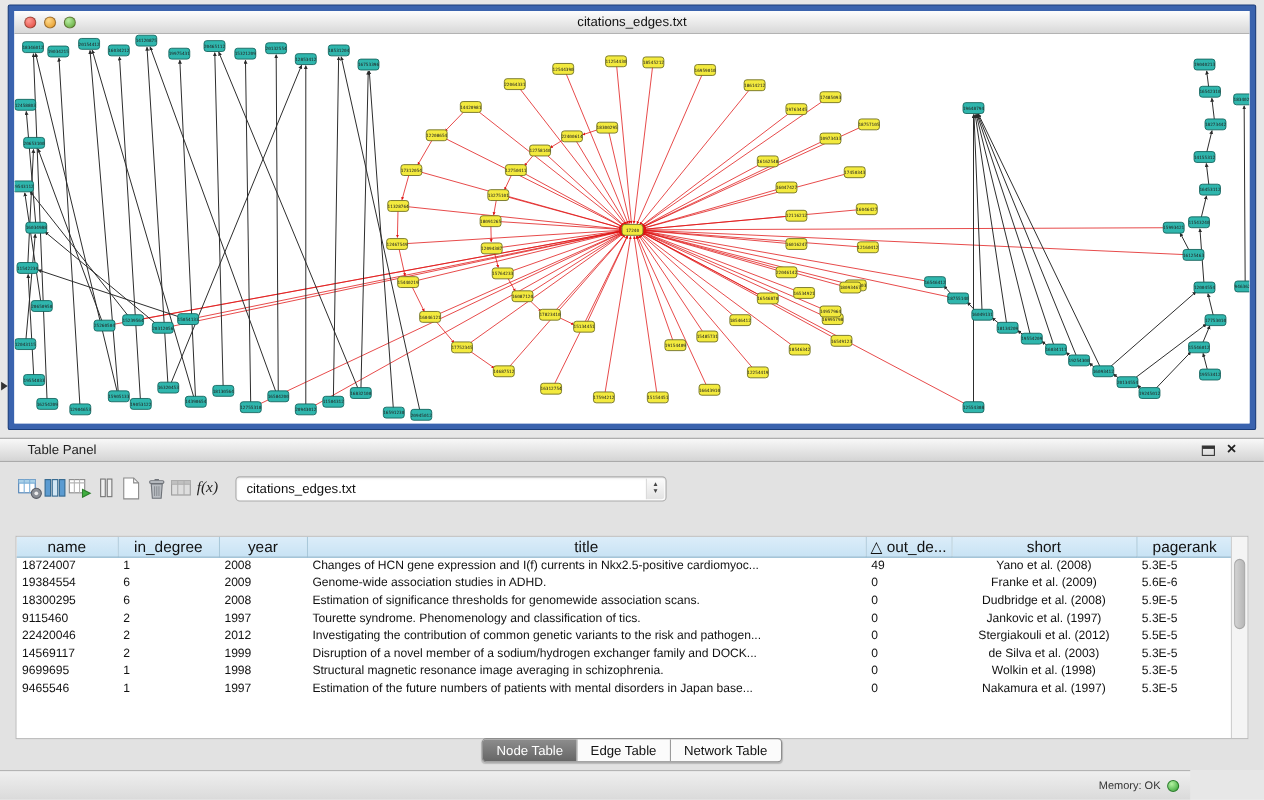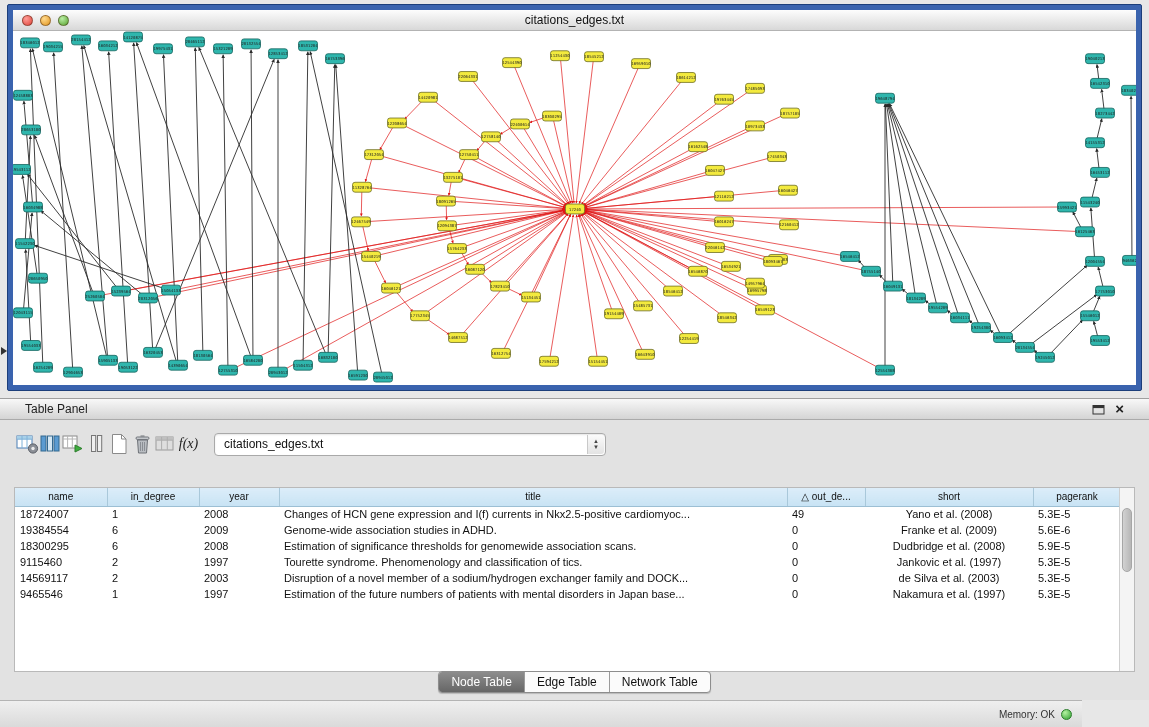--- a/index.html
+++ b/index.html
@@ -39,21 +39,21 @@
     border-radius:4px; position:relative; display:flex; align-items:center; padding-left:9px;
     font-size:12px; color:#111; box-shadow: inset 0 1px 2px rgba(0,0,0,.10); }
   .combo-arrows { position:absolute; right:1px; top:1px; bottom:1px; width:17px; border-left:1px solid #c9c9c9;
     display:flex; flex-direction:column; align-items:center; justify-content:center; color:#444;
     font-size:6px; line-height:6px; background:linear-gradient(#fbfbfb,#e3e3e3); border-radius:0 3px 3px 0; }
 
   .table-wrap { position:absolute; left:14px; right:14px; top:88px; bottom:28px;
     background:#fff; border:1px solid #b9b9b9; overflow:hidden; }
   table.data { border-collapse:collapse; table-layout:fixed; width:1106px; }
   table.data th { height:18px; background:linear-gradient(#dcedf9,#c8e3f4); border-right:1px solid #a9c8da;
-    border-bottom:1px solid #9cbfd4; font-size:10px; font-weight:normal; color:#111; text-align:center;
+    border-bottom:1px solid #9cbfd4; font-size:14px; font-weight:normal; color:#111; text-align:center;
     overflow:hidden; white-space:nowrap; }
   table.data td { height:16px; font-size:11px; color:#111; padding:0 5px; white-space:nowrap;
     overflow:hidden; text-overflow:ellipsis; }
   td.c5 { text-align:center; }
   .vscroll { position:absolute; top:0; right:0; bottom:0; width:15px; background:#f4f4f4;
     border-left:1px solid #cfcfcf; }
   .vthumb { position:absolute; left:2px; right:2px; top:20px; height:64px; border-radius:6px;
     background:linear-gradient(90deg,#d2d2d2,#b7b7b7); border:1px solid #a6a6a6; }
 
   .tabs { position:absolute; left:0; right:0; bottom:7px; display:flex; justify-content:center; }
@@ -850,26 +850,44 @@
             <tr>
               <td class="c0">9115460</td>
               <td class="c1">2</td>
               <td class="c2">1997</td>
               <td class="c3">Tourette syndrome. Phenomenology and classification of tics.</td>
               <td class="c4">0</td>
               <td class="c5">Jankovic et al. (1997)</td>
               <td class="c6">5.3E-5</td>
             </tr>
             <tr>
+              <td class="c0">22420046</td>
+              <td class="c1">2</td>
+              <td class="c2">2012</td>
+              <td class="c3">Investigating the contribution of common genetic variants to the risk and pathogen...</td>
+              <td class="c4">0</td>
+              <td class="c5">Stergiakouli et al. (2012)</td>
+              <td class="c6">5.5E-5</td>
+            </tr>
+            <tr>
               <td class="c0">14569117</td>
               <td class="c1">2</td>
-              <td class="c2">2003</td>
+              <td class="c2">1999</td>
               <td class="c3">Disruption of a novel member of a sodium/hydrogen exchanger family and DOCK...</td>
               <td class="c4">0</td>
               <td class="c5">de Silva et al. (2003)</td>
+              <td class="c6">5.3E-5</td>
+            </tr>
+            <tr>
+              <td class="c0">9699695</td>
+              <td class="c1">1</td>
+              <td class="c2">1998</td>
+              <td class="c3">Structural magnetic resonance image averaging in schizophrenia.</td>
+              <td class="c4">0</td>
+              <td class="c5">Wolkin et al. (1998)</td>
               <td class="c6">5.3E-5</td>
             </tr>
             <tr>
               <td class="c0">9465546</td>
               <td class="c1">1</td>
               <td class="c2">1997</td>
               <td class="c3">Estimation of the future numbers of patients with mental disorders in Japan base...</td>
               <td class="c4">0</td>
               <td class="c5">Nakamura et al. (1997)</td>
               <td class="c6">5.3E-5</td>

